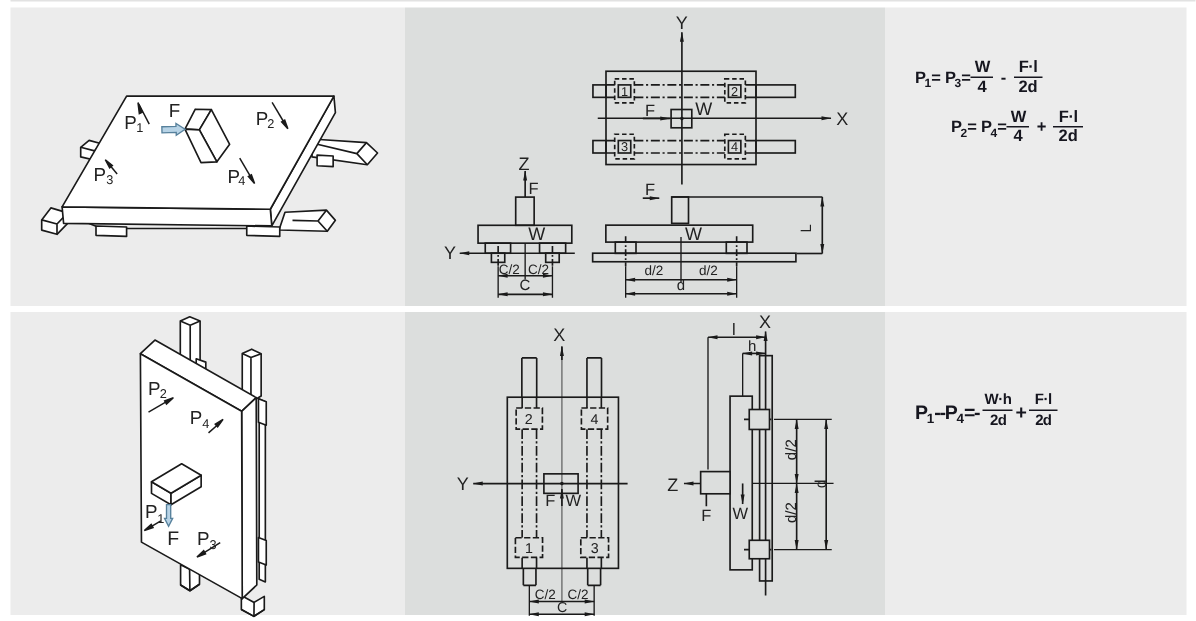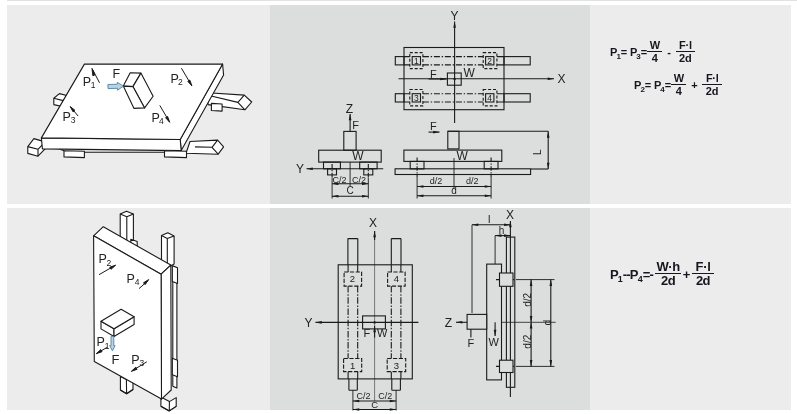--- a/index.html
+++ b/index.html
@@ -13,21 +13,21 @@
 .gap{display:inline-block;width:3.6px;}
 .pre3{letter-spacing:-0.85px;margin-right:2px;}
 .f11{font-size:11px;}
 .f12{font-size:13px;}
 .s{font-size:8px;position:relative;top:3px;letter-spacing:0;}
 .s2{font-size:9px;position:relative;top:3.5px;letter-spacing:0;}
 .fr{display:inline-flex;flex-direction:column;align-items:center;margin:0 1px;}
 .fr .n{display:block;padding:0 2.5px;border-bottom:1.4px solid #16161f;line-height:12px;text-align:center;letter-spacing:-0.3px;}
 .fr .d{display:block;line-height:12.5px;}
 .fl .n{padding:0 3.5px !important;}
-.f12 .fr{font-size:13px;letter-spacing:-0.5px;margin:0 0.5px;} .f12 .op{margin:0 1.2px;} .f12 .fr .n{line-height:12.5px;padding:0 1px;}
+.f12 .fr{font-size:10px;letter-spacing:-0.5px;margin:0 0.5px;} .f12 .op{margin:0 1.2px;} .f12 .fr .n{line-height:12.5px;padding:0 1px;}
 .f12 .fr .d{line-height:13px;}
 .op{margin:0 3.8px;}
 </style>
 </head>
 <body>
 <div class="panel pl" style="left:6.5px;top:5px;width:263.5px;height:198.5px"></div>
 <div class="panel" style="left:7px;top:0;width:790px;height:1.2px;background:#e2e2e2"></div>
 <div class="panel pm" style="left:270px;top:5px;width:320px;height:198.5px"></div>
 <div class="panel pl" style="left:590px;top:5px;width:201px;height:198.5px"></div>
 <div class="panel pl" style="left:6.5px;top:208px;width:263.5px;height:202px"></div>

